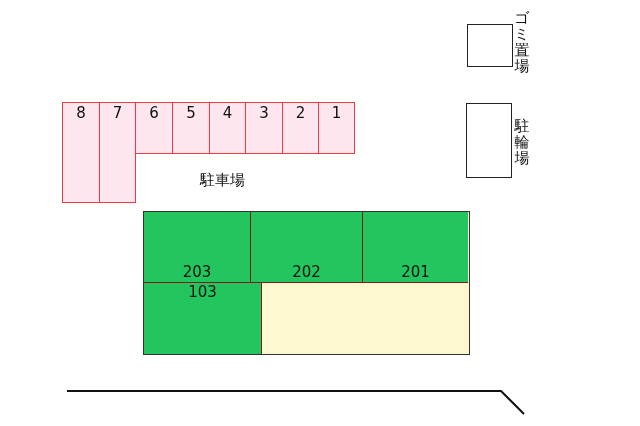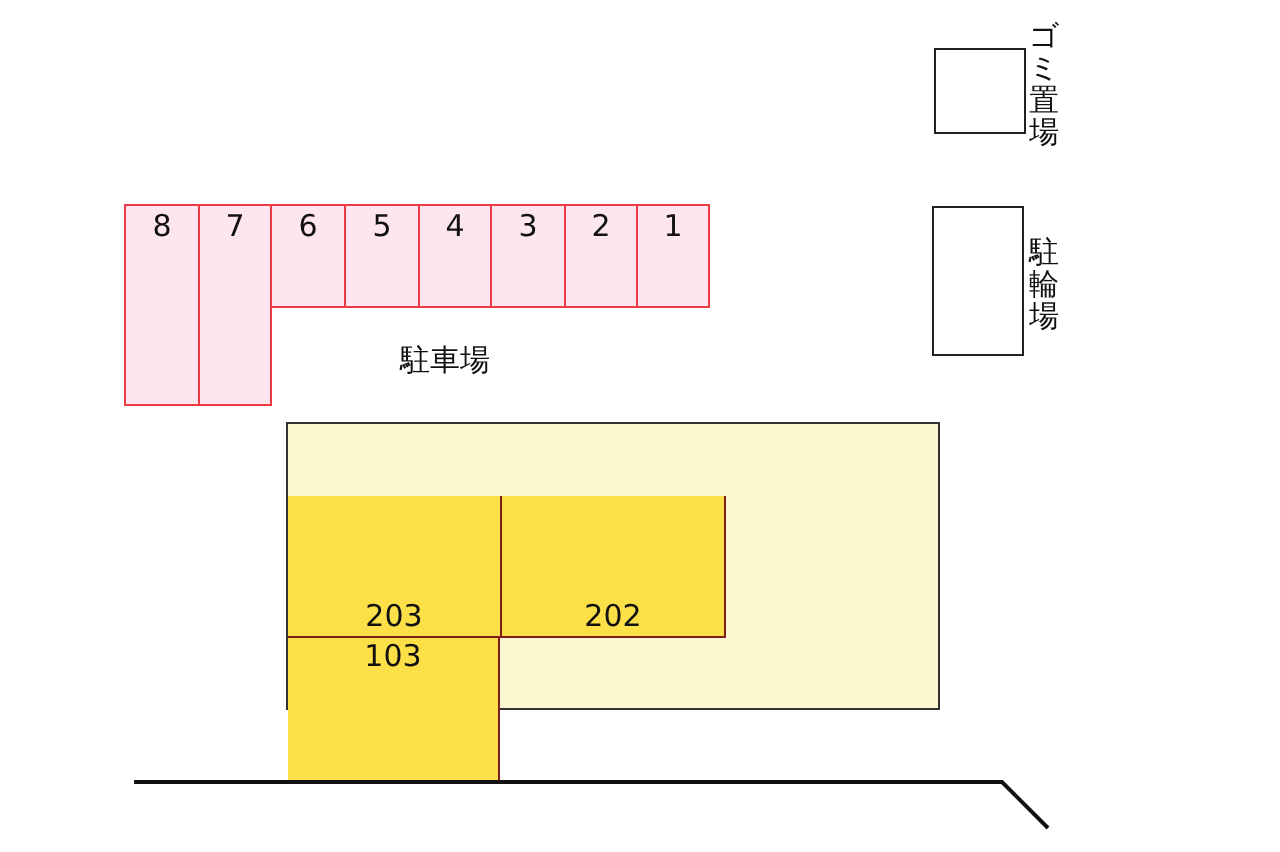--- a/index.html
+++ b/index.html
@@ -5,21 +5,21 @@
   html, body { margin:0; padding:0; background:#ffffff; }
   body { width:640px; height:426px; position:relative; overflow:hidden;
          font-family:"DejaVu Sans","Liberation Sans",sans-serif; color:#111; }
   .abs { position:absolute; box-sizing:border-box; }
   .slot { background:#fde6ee; border:1.5px solid #ee3a44; text-align:center;
           font-size:15px; line-height:20px; padding-top:0; }
   .slot span { display:block; }
   .label { font-size:15px; color:#111; white-space:nowrap; }
   .vlabel { font-size:15px; line-height:16px; width:16px; text-align:center; color:#111; }
   .box { border:1.5px solid #222; background:#fff; }
-  .unit { background:#fde047; border:1px solid #7f1d1d;margin-top:36px; }
+  .unit { background:#22c55e; border:1px solid #7f1d1d; }
   .unit-num { position:absolute; left:0; right:0; text-align:center; font-size:15px; line-height:16px; }
 </style>
 </head>
 <body>
 
 <div class="abs" style="left:0;top:0;width:640px;height:426px;pointer-events:none;">
   <div class="abs slot" style="left:62px;top:102px;width:38px;height:101px;">
       <span>8</span>
     </div>
   <div class="abs slot" style="left:99px;top:102px;width:37px;height:101px;">
@@ -59,25 +59,28 @@
   <div>駐</div>
   <div>輪</div>
   <div>場</div>
 </div>
 
 <div class="abs" style="left:143px;top:211px;width:327px;height:144px;border:1.5px solid #333;background:#fdf8cf;">
 
   <div class="abs unit" style="left:0;top:0;width:107px;height:71px;border-width:0 1px 1px 0;">
     <div class="unit-num" style="bottom:2px;">203</div>
   </div>
-  <div class="abs unit" style="left:0;top:71px;width:106px;height:71px;border-width:0 1px 0 0;">
+  <div class="abs unit" style="left:0;top:71px;width:118px;height:71px;border-width:0 1px 0 0;">
     <div class="unit-num" style="top:1px;">103</div>
   </div>
 
   <div class="abs unit" style="left:107px;top:0;width:112px;height:71px;border-width:0 1px 1px 0;">
     <div class="unit-num" style="bottom:2px;">202</div>
   </div>
 
+  <div class="abs unit" style="left:219px;top:0;width:105px;height:71px;border-width:0 0 1px 0;">
+    <div class="unit-num" style="bottom:2px;">201</div>
+  </div>
 </div>
 
 <svg class="abs" style="left:0;top:0;" width="640" height="426">
   <polyline points="67,391 501,391 524,414" fill="none" stroke="#111" stroke-width="2"></polyline>
 </svg>
 
 </body></html>

